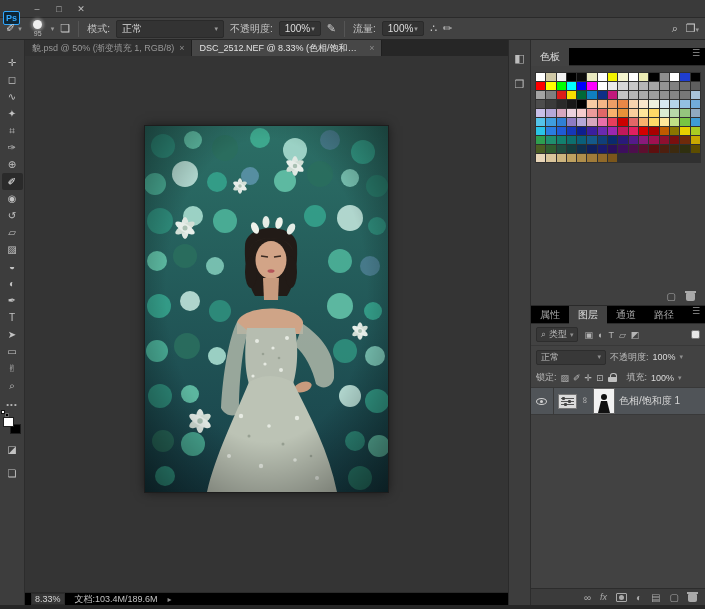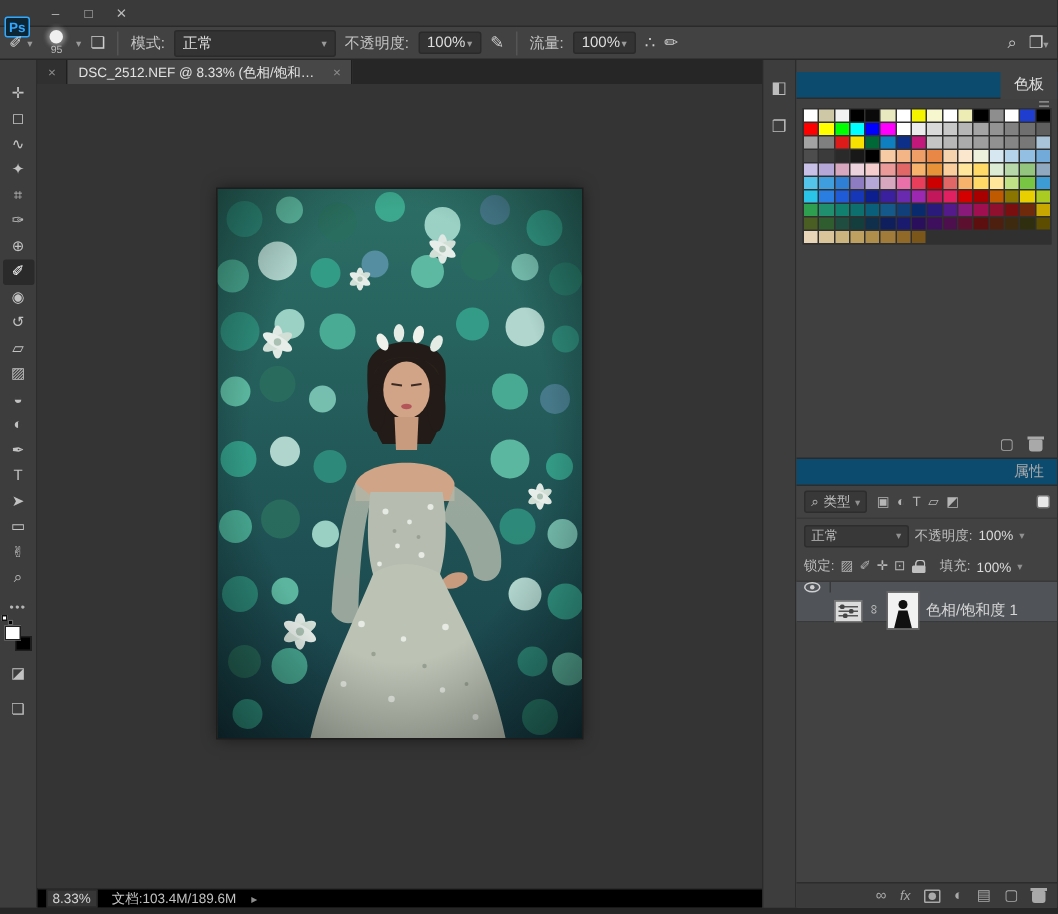--- a/index.html
+++ b/index.html
@@ -65,21 +65,21 @@
                gap:10px; padding:0 6px; font-size:9px; color:#c2c2c2; }
   .zoom-field { background:#363636; border:1px solid #2c2c2c; padding:0 3px; color:#d5d5d5; }
   .status-chevron { color:#8d8d8d; font-size:8px; }
 
   
   .dock { width:197px; display:flex; background:#383838; border-left:1px solid #2a2a2a; }
   .dock-strip { width:22px; background:#3d3d3d; border-right:1px solid #2c2c2c; display:flex; flex-direction:column; align-items:center; padding-top:10px; gap:10px; }
   .strip-icon { width:18px; height:16px; display:flex; align-items:center; justify-content:center; color:#bdbdbd; font-size:11px; border-radius:2px; }
   .dock-panels { width:175px; display:flex; flex-direction:column; background:#424242; padding-top:8px; }
 
-  .panel-header { height:18px; background:#0c4a6e; display:flex; align-items:flex-end; border-bottom:1px solid #2c2c2c;flex-direction:column; }
+  .panel-header { height:18px; background:#000000; display:flex; align-items:flex-start; border-bottom:1px solid #2c2c2c; }
   .panel-tab { padding:0 9px; height:18px; line-height:18px; font-size:10px; color:#a8a8a8; cursor:default; }
   .panel-tab.active { background:#424242; color:#e0e0e0; }
   .panel-menu { margin-left:auto; margin-right:5px; color:#9d9d9d; font-size:9px; }
 
   .swatches { height:258px; display:flex; flex-direction:column; background:#404040; border-bottom:1px solid #2a2a2a; }
   .swatch-grid { margin:6px 4px 0 4px; display:grid; grid-template-columns:repeat(16,1fr); gap:1px; background:#303030; border:1px solid #303030; align-content:start; }
   .swatch { height:8px; cursor:default; }
   .swatch-footer { margin-top:auto; height:18px; display:flex; align-items:center; justify-content:flex-end; gap:10px; padding-right:10px; }
   .sw-foot-icon { color:#a9a9a9; font-size:10px; }
 
@@ -92,21 +92,21 @@
   .f-toggle { margin-left:auto; width:9px; height:9px; border-radius:2px; background:#e8e8e8; border:1px solid #777; }
   .lp-blend { height:22px; }
   .lp-blend .well { background:#383838; border:1px solid #2d2d2d; border-radius:2px; height:15px; display:flex; align-items:center; gap:14px; padding:0 4px; width:70px; justify-content:space-between; }
   .lp-lock { height:20px; border-bottom:1px solid #383838; }
   .lock-icons { display:flex; gap:4px; align-items:center; color:#b5b5b5; }
   .lock-icons span { font-size:9px; }
   .pct { color:#dcdcdc; }
   .dd { font-size:7px; color:#909090; }
 
   .layers-list { }
-  .layer-row { height:27px; display:flex; align-items:center; border-bottom:1px solid #393939; background:#424242;flex-direction:column; }
+  .layer-row { height:27px; display:flex; align-items:center; border-bottom:1px solid #393939; background:#424242; }
   .layer-row.selected { background:#505458; }
   .eye-cell { width:23px; display:flex; align-items:center; justify-content:center; border-right:1px solid #393939; align-self:stretch; }
   .eye-ic { width:11px; height:7px; border:1px solid #cfcfcf; border-radius:50%; position:relative; }
   .eye-ic::after { content:""; position:absolute; left:3px; right:3px; top:1px; bottom:1px; background:#cfcfcf; border-radius:50%; }
   .layer-body { display:flex; align-items:center; gap:5px; padding:0 5px; flex:1; }
   .thumb { outline:1px solid #666; display:block; }
   .adj-thumb { width:17px; height:13px; background:#dcdcdc; outline:1px solid #777; position:relative; }
   .adj-thumb i { position:absolute; left:2px; right:2px; height:1px; background:#555; }
   .adj-thumb i:nth-child(1){ top:3px; } .adj-thumb i:nth-child(2){ top:6px; } .adj-thumb i:nth-child(3){ top:9px; }
   .adj-thumb b { position:absolute; width:3px; height:3px; background:#444; border-radius:1px; }
@@ -217,20 +217,21 @@
           <span class="chip bg" style="background: rgb(0, 0, 0);"></span>
           <span class="chip fg" style="background: rgb(255, 255, 255);"></span>
         </div>
         <div class="tool tool-extra">◪</div>
         <div class="tool tool-extra">❏</div>
       </div>
 
     <div class="doc-col">
       <div class="tabbar" id="tabbar">
           <div class="doc-tab">
+            <span class="tab-label">貌.psd @ 50% (渐变填充 1, RGB/8)</span>
             <span class="tab-close">×</span>
           </div>
           <div class="doc-tab active">
             <span class="tab-label">DSC_2512.NEF @ 8.33% (色相/饱和度 1, 图层蒙版/8) *</span>
             <span class="tab-close">×</span>
           </div>
         </div>
       <div class="canvas-area">
         <div class="photo">
           <svg width="243" height="366" viewBox="0 0 243 366" xmlns="http://www.w3.org/2000/svg">

